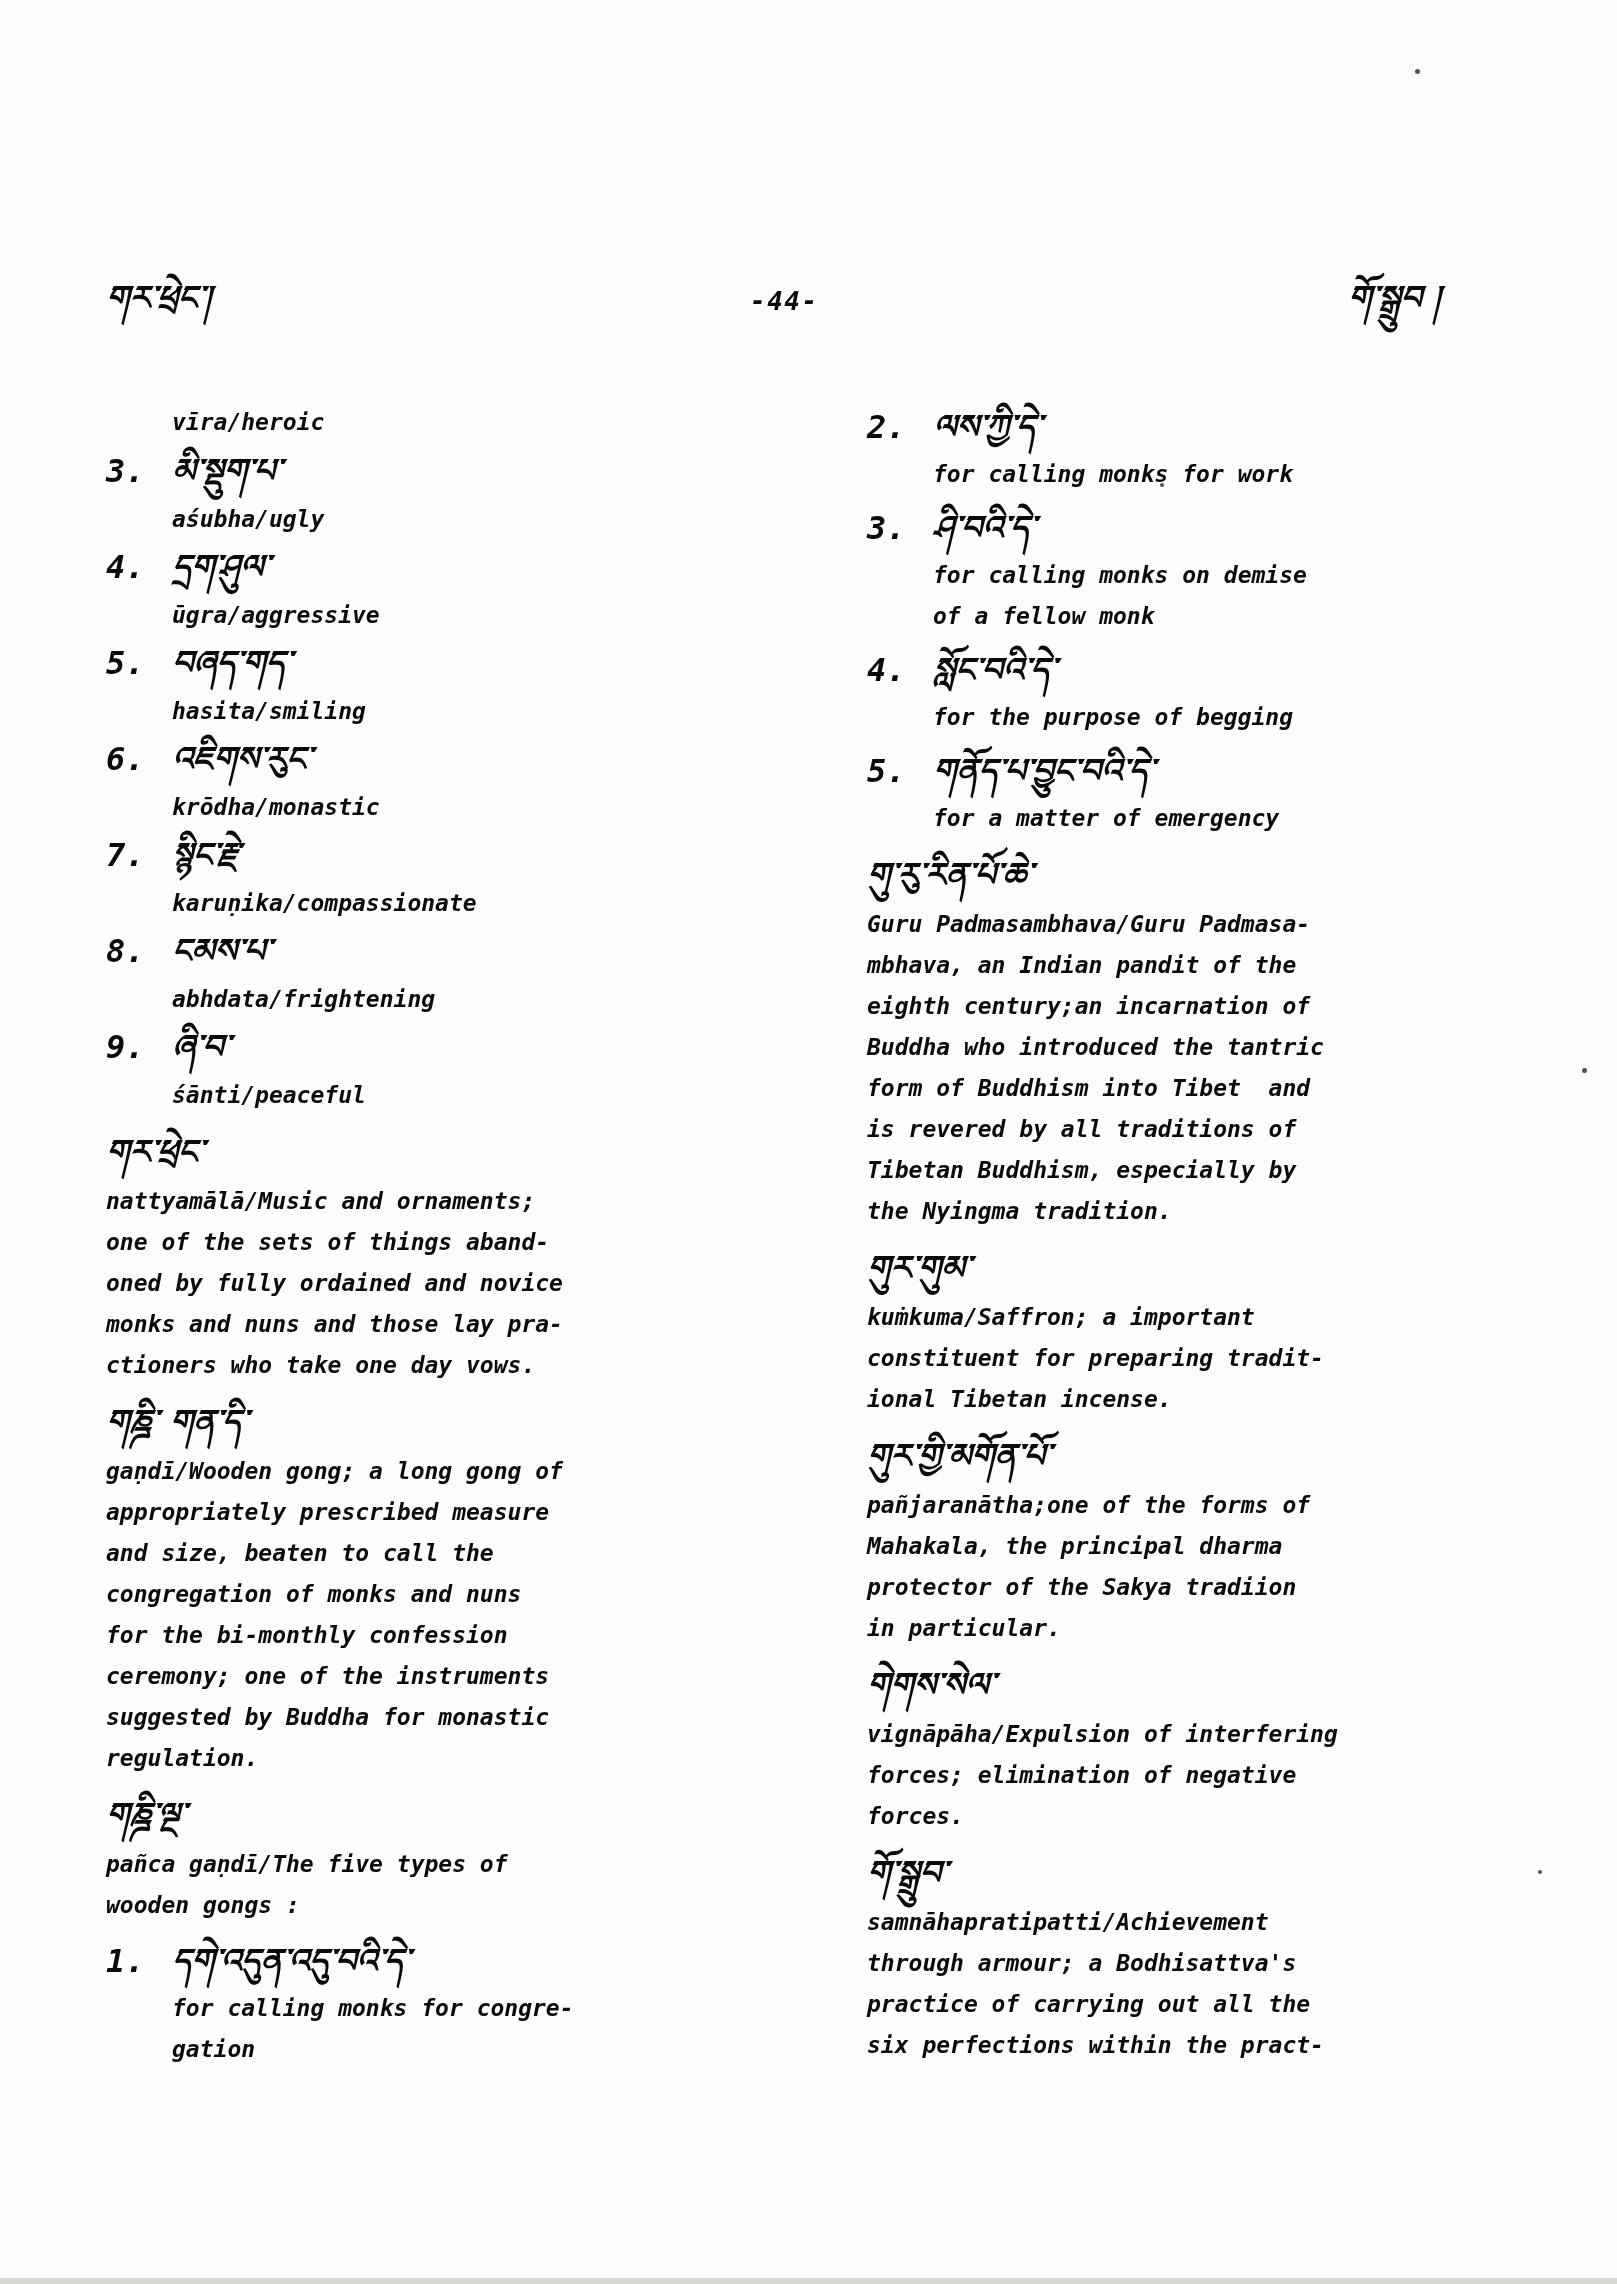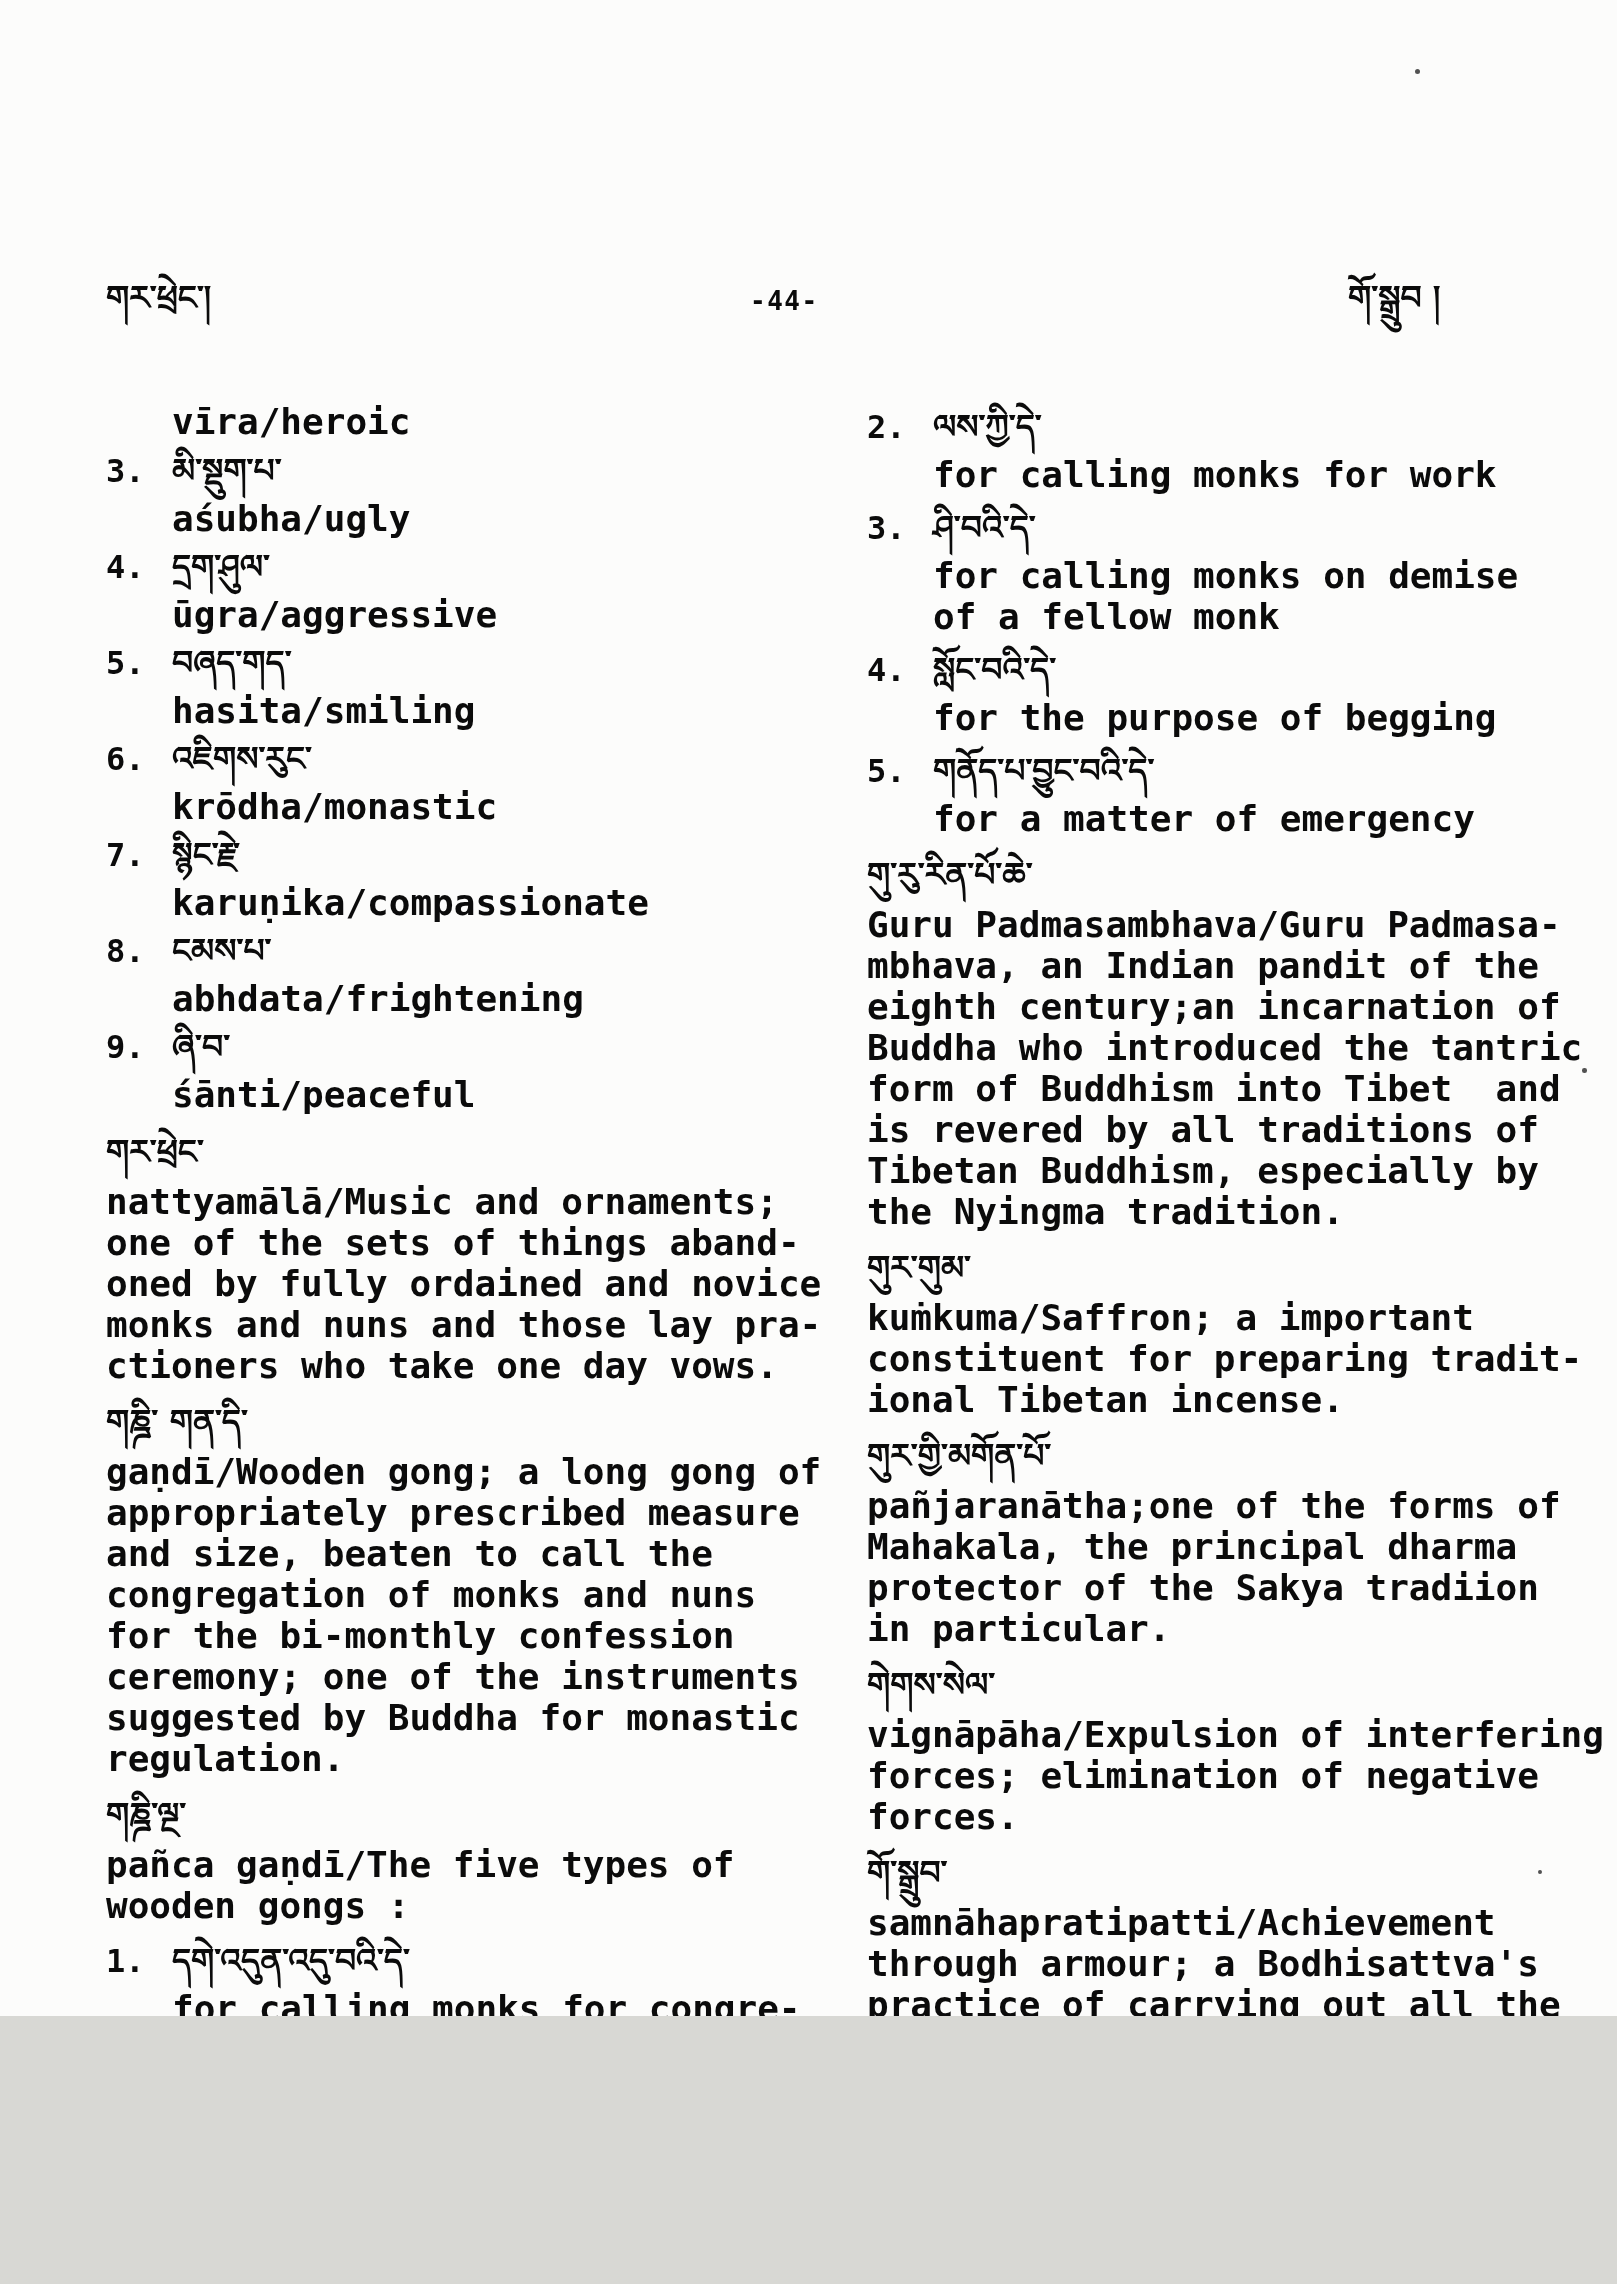--- a/index.html
+++ b/index.html
@@ -1,26 +1,27 @@
 <!DOCTYPE html>
 <html style="font-size:12px"><head>
 <meta charset="utf-8">
 <style>
   html,body{margin:0;padding:0;background:#d8d8d4;}
   .page{
     position:relative;
-    width:1617px;height:2016px;
+    width:1617px;height:2278px;
     background:#fcfcfb;
     overflow:hidden;
     color:#0b0b0b;
+    font-style:italic;
   }
   .eng{
     font-family:"DejaVu Sans Mono","Liberation Mono",monospace;
     font-weight:bold;
-    font-size:36px;
+    font-size:23px;
     line-height:41px;
     white-space:pre-wrap;
   }
   .tib{
     font-family:"DejaVu Sans","Liberation Sans",sans-serif;
     font-weight:bold;
     font-size:33px;
     line-height:54px;
     white-space:nowrap;
   }

